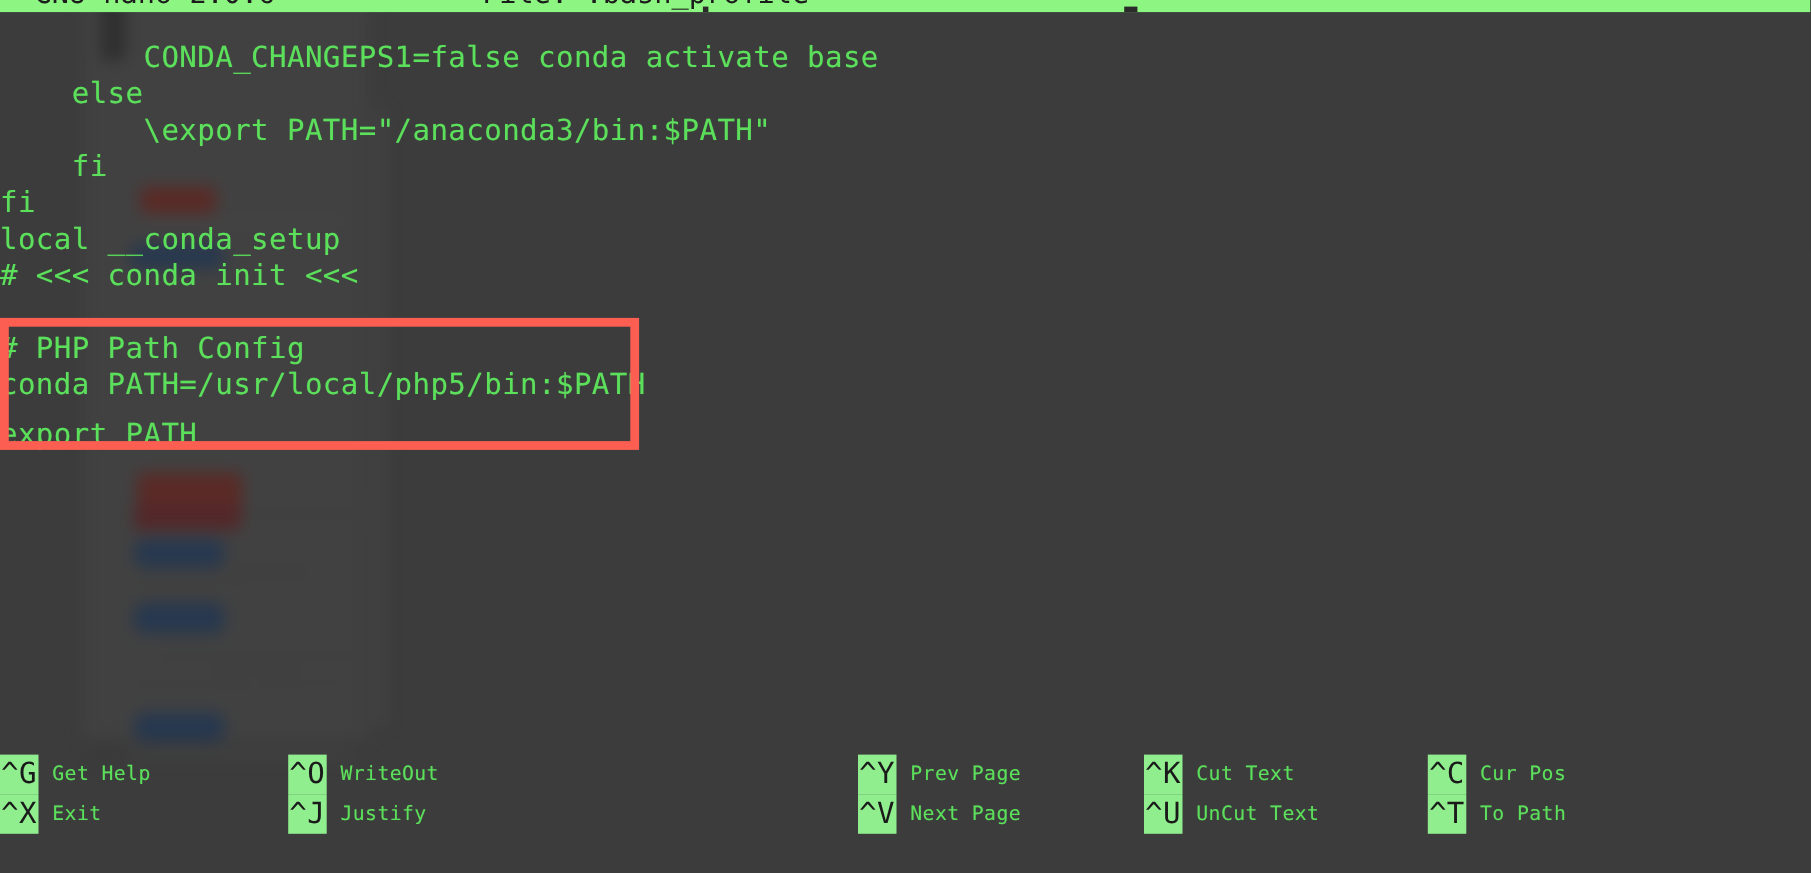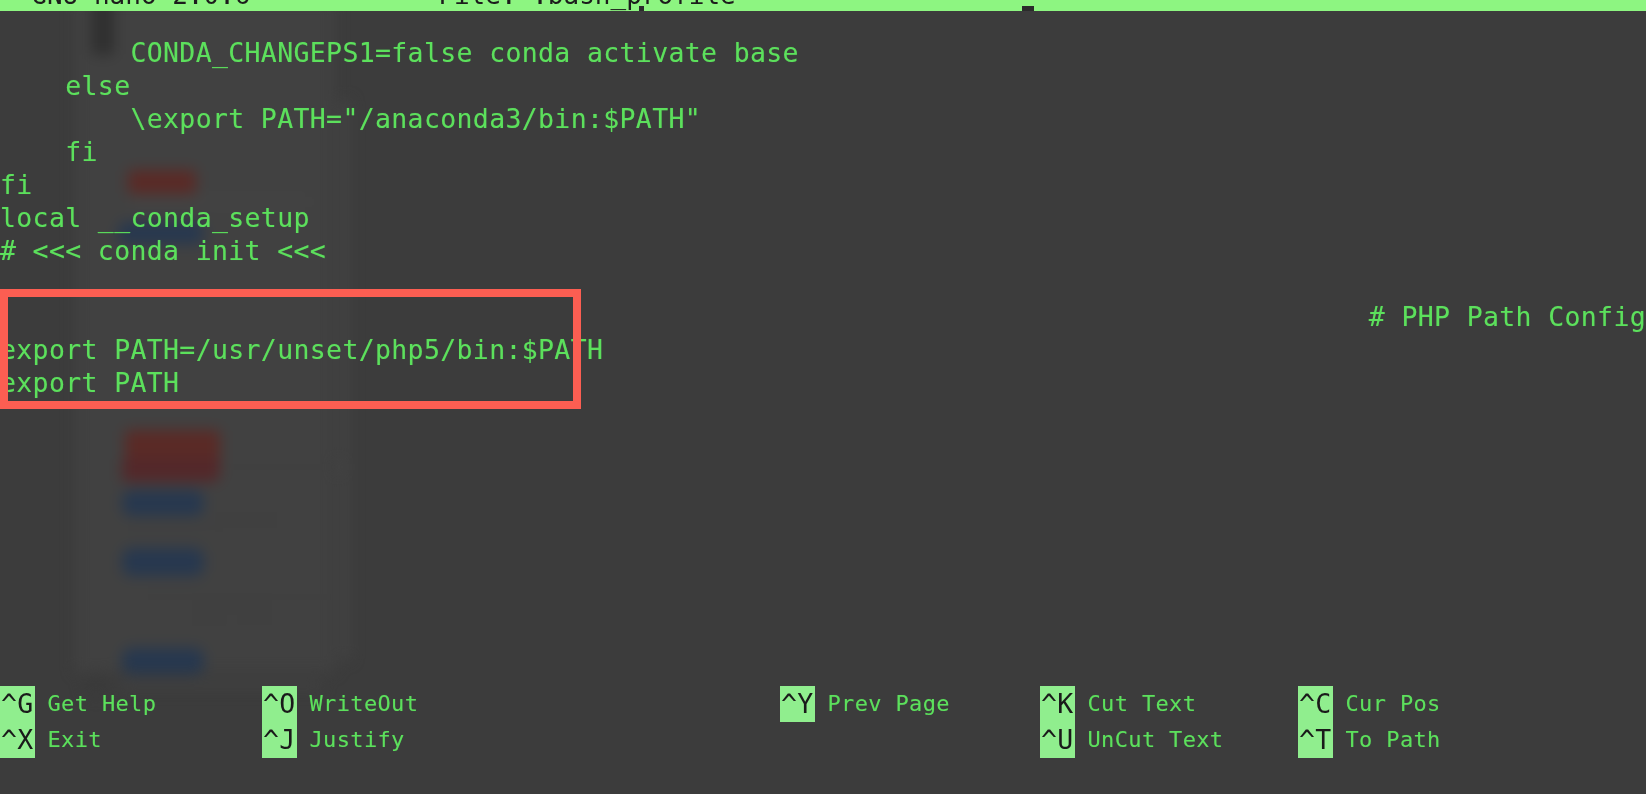--- a/index.html
+++ b/index.html
@@ -151,21 +151,21 @@
     font-size: 26.5px;
     line-height: 36px;
     height: 36px;
     padding: 0 1px;
     vertical-align: top;
     letter-spacing: 0.3px;
   }
   .sc-label {
     display: inline-block;
     color: #5ce05c;
-    font-size: 22px;
+    font-size: 18px;
     line-height: 36px;
     height: 36px;
     vertical-align: top;
     padding-left: 13px;
     white-space: pre;
     letter-spacing: 0.35px;
     text-shadow: 0 0 1px rgba(92,224,92,0.3);
   }
 </style>
 </head>
@@ -205,23 +205,23 @@
 
   <div id="editor">
     <div class="code-line" style="top:25px;">        CONDA_CHANGEPS1=false conda activate base</div>
     <div class="code-line" style="top:58px;">    else</div>
     <div class="code-line" style="top:91px;">        \export PATH="/anaconda3/bin:$PATH"</div>
     <div class="code-line" style="top:124px;">    fi</div>
     <div class="code-line" style="top:157px;">fi</div>
     <div class="code-line" style="top:190px;">local __conda_setup</div>
     <div class="code-line" style="top:223px;"># &lt;&lt;&lt; conda init &lt;&lt;&lt;</div>
     <div class="code-line" style="top:256px;"></div>
-    <div class="code-line" style="top:289px;text-align:right;"># PHP Path Config</div>
-    <div class="code-line" style="top:322px;">export PATH=/usr/unset/php5/bin:$PATH</div>
-    <div class="code-line" style="top:355px;">export PATH</div>
+    <div class="code-line" style="top:289px;"># PHP Path Config</div>
+    <div class="code-line" style="top:322px;">conda PATH=/usr/local/php5/bin:$PATH</div>
+    <div class="code-line" style="top:368px;">export PATH</div>
   </div>
 
   <div id="highlight-box"></div>
 
   <div id="shortcut-bar">
 
     <div class="sc-col" style="left:0px;">
       <div class="sc-row r1">
         <span class="sc-key">^G</span><span class="sc-label">Get Help</span>
       </div>
@@ -237,20 +237,23 @@
       <div class="sc-row r2">
         <span class="sc-key">^J</span><span class="sc-label">Justify</span>
       </div>
     </div>
 
 
     <div class="sc-col" style="left:780px;">
       <div class="sc-row r1">
         <span class="sc-key">^Y</span><span class="sc-label">Prev Page</span>
       </div>
+      <div class="sc-row r2">
+        <span class="sc-key">^V</span><span class="sc-label">Next Page</span>
+      </div>
     </div>
 
     <div class="sc-col" style="left:1040px;">
       <div class="sc-row r1">
         <span class="sc-key">^K</span><span class="sc-label">Cut Text</span>
       </div>
       <div class="sc-row r2">
         <span class="sc-key">^U</span><span class="sc-label">UnCut Text</span>
       </div>
     </div>

